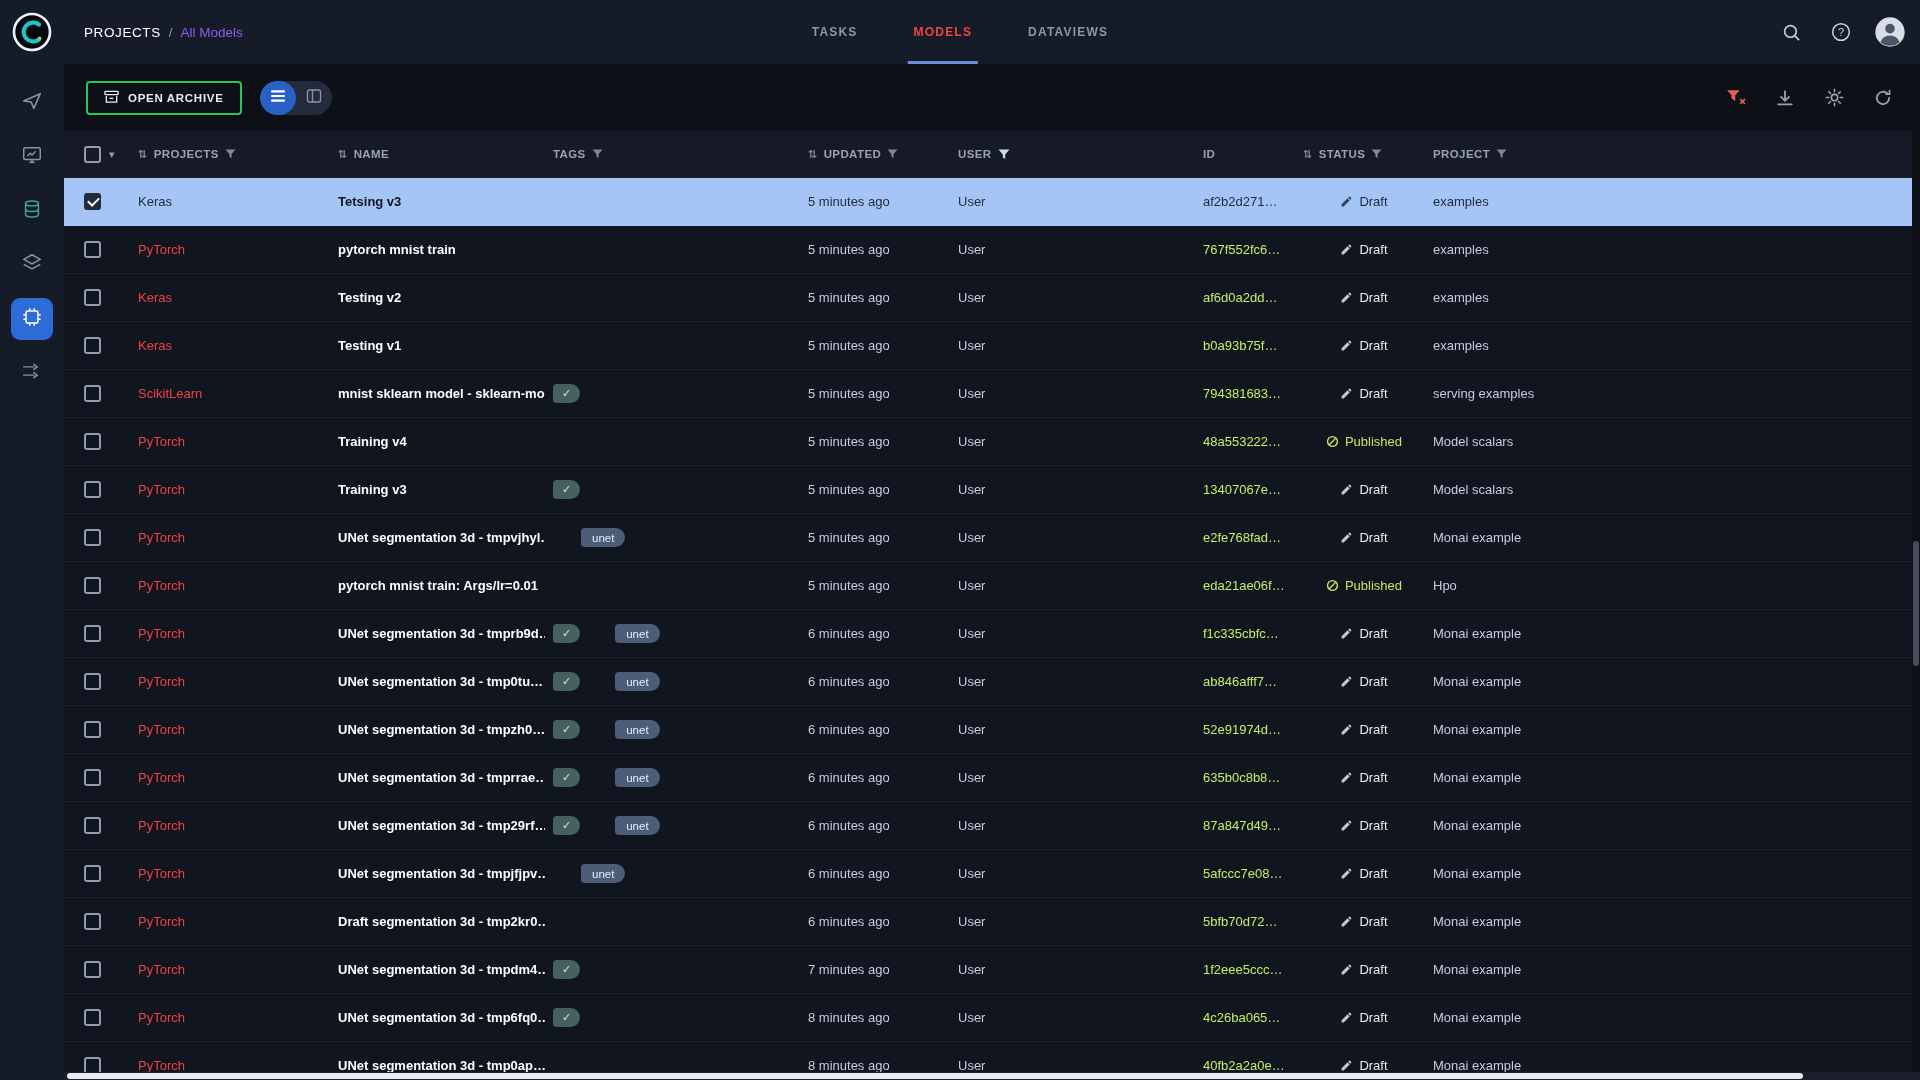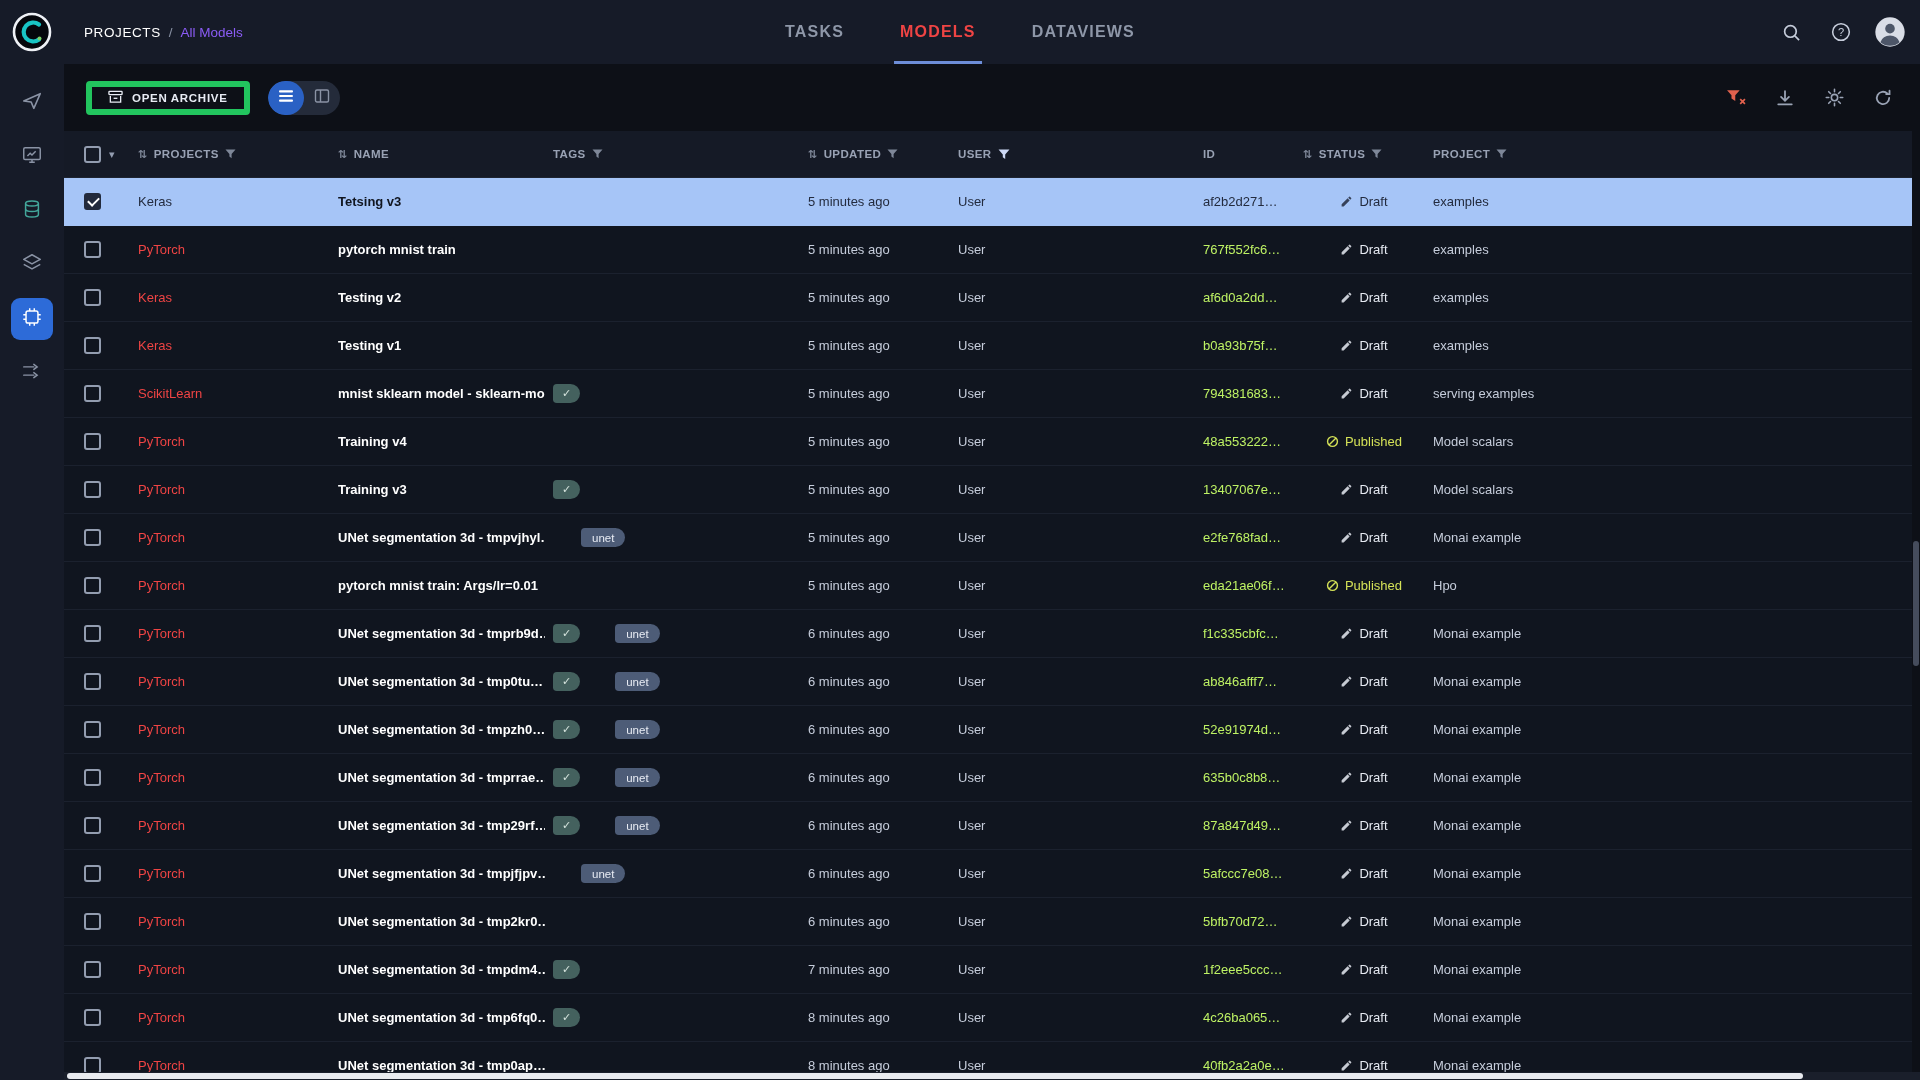--- a/index.html
+++ b/index.html
@@ -14,38 +14,38 @@
 
   
   .topbar{position:absolute;top:0;left:0;width:1920px;height:64px;background:#161b28;display:flex;align-items:center;z-index:30;}
   .logo-box{width:64px;height:64px;display:flex;align-items:center;justify-content:center;}
   .breadcrumb{display:flex;align-items:center;gap:8px;font-size:13.5px;margin-left:20px;}
   .bc-root{color:#ffffff;letter-spacing:.6px;}
   .bc-sep{color:#8a93a5;}
   .bc-current{color:#8b5cf6;}
   .tabs{position:absolute;left:50%;transform:translateX(-50%);height:100%;display:flex;gap:44px;}
   .tab{height:100%;display:flex;align-items:center;padding:3px 6px 0 6px;border-bottom:3px solid transparent;cursor:pointer;}
-  .tab-label{font-size:16px;letter-spacing:1.2px;color:#8e97a8;font-weight:700;}
+  .tab-label{font-size:12px;letter-spacing:1.2px;color:#8e97a8;font-weight:700;}
   .tab.active{border-bottom-color:#6d8ed9;}
   .tab.active .tab-label{color:#ef4444;}
   .topbar-right{margin-left:auto;display:flex;align-items:center;gap:16px;padding-right:14px;}
   .icon-btn{width:34px;height:34px;display:flex;align-items:center;justify-content:center;cursor:pointer;border-radius:50%;}
 
   
   .sidebar{position:absolute;top:64px;left:0;width:64px;height:1016px;background:#161b28;display:flex;flex-direction:column;align-items:center;padding-top:18px;gap:12px;z-index:25;}
   .side-item{width:42px;height:42px;display:flex;align-items:center;justify-content:center;border-radius:9px;cursor:pointer;color:#8a93a5;}
   .side-item.active{background:#2d6bd8;color:#ffffff;}
   .side-item.teal{color:#43a79b;}
 
   
   .main{position:absolute;top:64px;left:64px;width:1856px;height:1016px;overflow:hidden;background:#0e1118;}
 
   
   .toolbar{height:67px;display:flex;align-items:center;padding:0 20px 0 22px;background:#0d1017;}
-  .archive-btn{display:flex;align-items:center;gap:9px;height:34px;padding:0 16px;border:6px solid #22c55e;border-radius:4px;color:#e8ecf4;font-size:11.5px;font-weight:700;letter-spacing:.7px;cursor:pointer;background:transparent;}
+  .archive-btn{display:flex;align-items:center;gap:9px;height:34px;padding:0 16px;border:2px solid #22c55e;border-radius:4px;color:#e8ecf4;font-size:11.5px;font-weight:700;letter-spacing:.7px;cursor:pointer;background:transparent;}
   .view-toggle{display:flex;margin-left:18px;background:#242b3a;border-radius:17px;height:34px;overflow:hidden;}
   .vt-btn{width:36px;height:34px;display:flex;align-items:center;justify-content:center;cursor:pointer;}
   .vt-btn.active{background:#2a61c4;border-radius:17px;}
   .toolbar-right{margin-left:auto;display:flex;align-items:center;gap:15px;}
 
   
   .grid-row{display:grid;grid-template-columns:66px 200px 215px 255px 150px 245px 100px 130px 1fr;align-items:center;}
   .thead{height:47px;background:#151a26;border-bottom:1px solid #1e2430;}
   .th{display:flex;align-items:center;gap:6px;font-size:11.5px;font-weight:700;letter-spacing:.4px;color:#99a2b4;padding-left:8px;white-space:nowrap;}
   .th.c-select{padding-left:20px;gap:8px;}
@@ -636,21 +636,21 @@
           </span>
       <span class="status-text">Draft</span>
     </div>
     <div class="cell c-project">Monai example</div>
   </div>
       <div class="trow grid-row">
     <div class="cell c-select">
           <span class="cb"></span>
         </div>
     <div class="cell c-framework">PyTorch</div>
-    <div class="cell c-name">UNet segmentation 3d - tmp2kr0…</div>
+    <div class="cell c-name">Draft segmentation 3d - tmp2kr0…</div>
     <div class="cell c-tags"></div>
     <div class="cell c-updated">6 minutes ago</div>
     <div class="cell c-user">User</div>
     <div class="cell c-id">5bfb70d72…</div>
     <div class="cell c-status draft">
       <span class="status-icon">
             <svg width="13" height="13" viewBox="0 0 24 24" fill="currentColor" opacity=".85">
               <path d="M3 17.25V21h3.75L17.81 9.94l-3.75-3.75L3 17.25zM20.71 7.04a1 1 0 0 0 0-1.41l-2.34-2.34a1 1 0 0 0-1.41 0l-1.83 1.83 3.75 3.75 1.83-1.83z"></path>
             </svg>
           </span>

